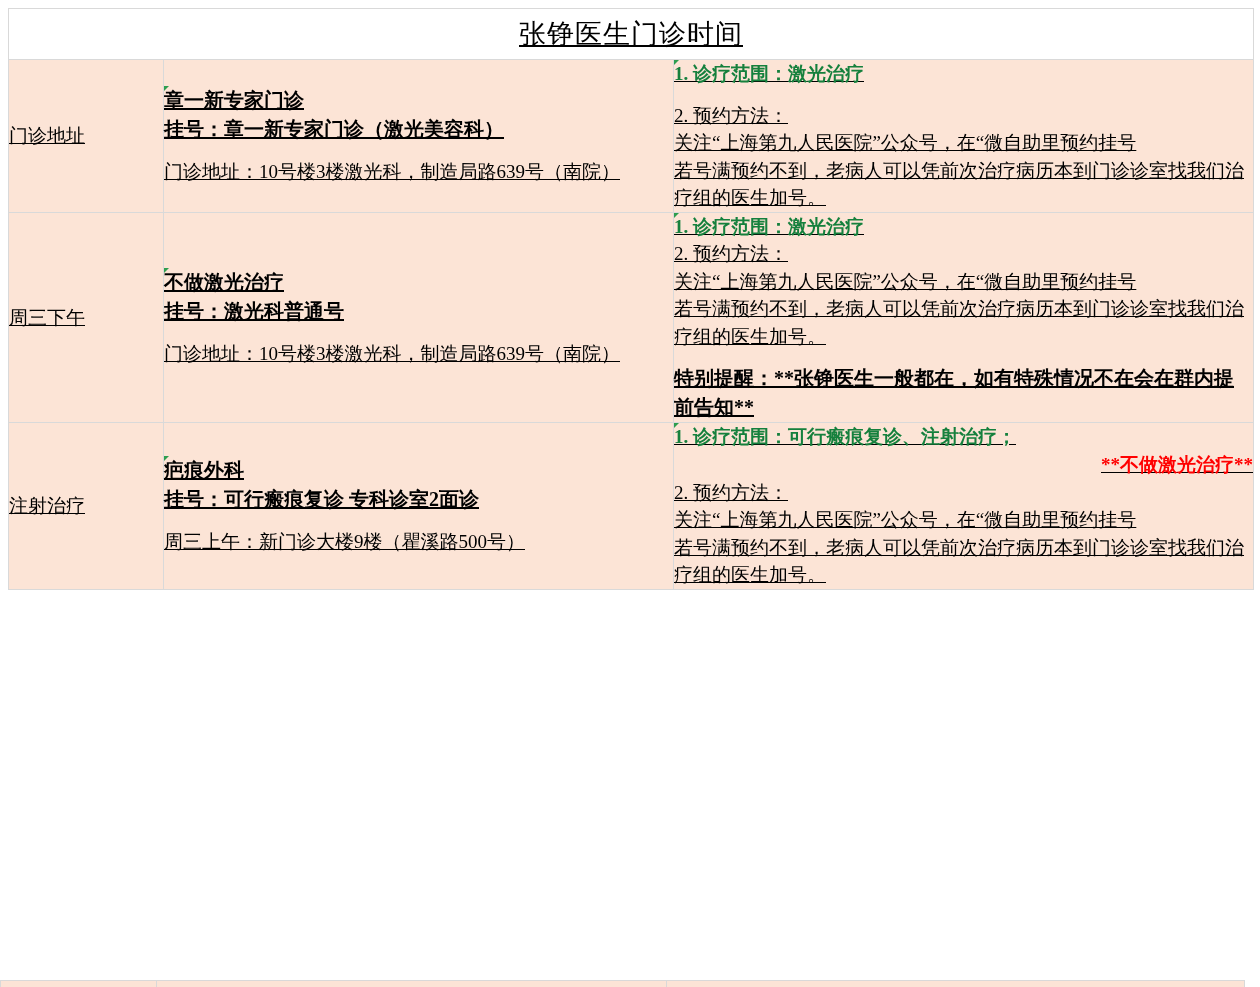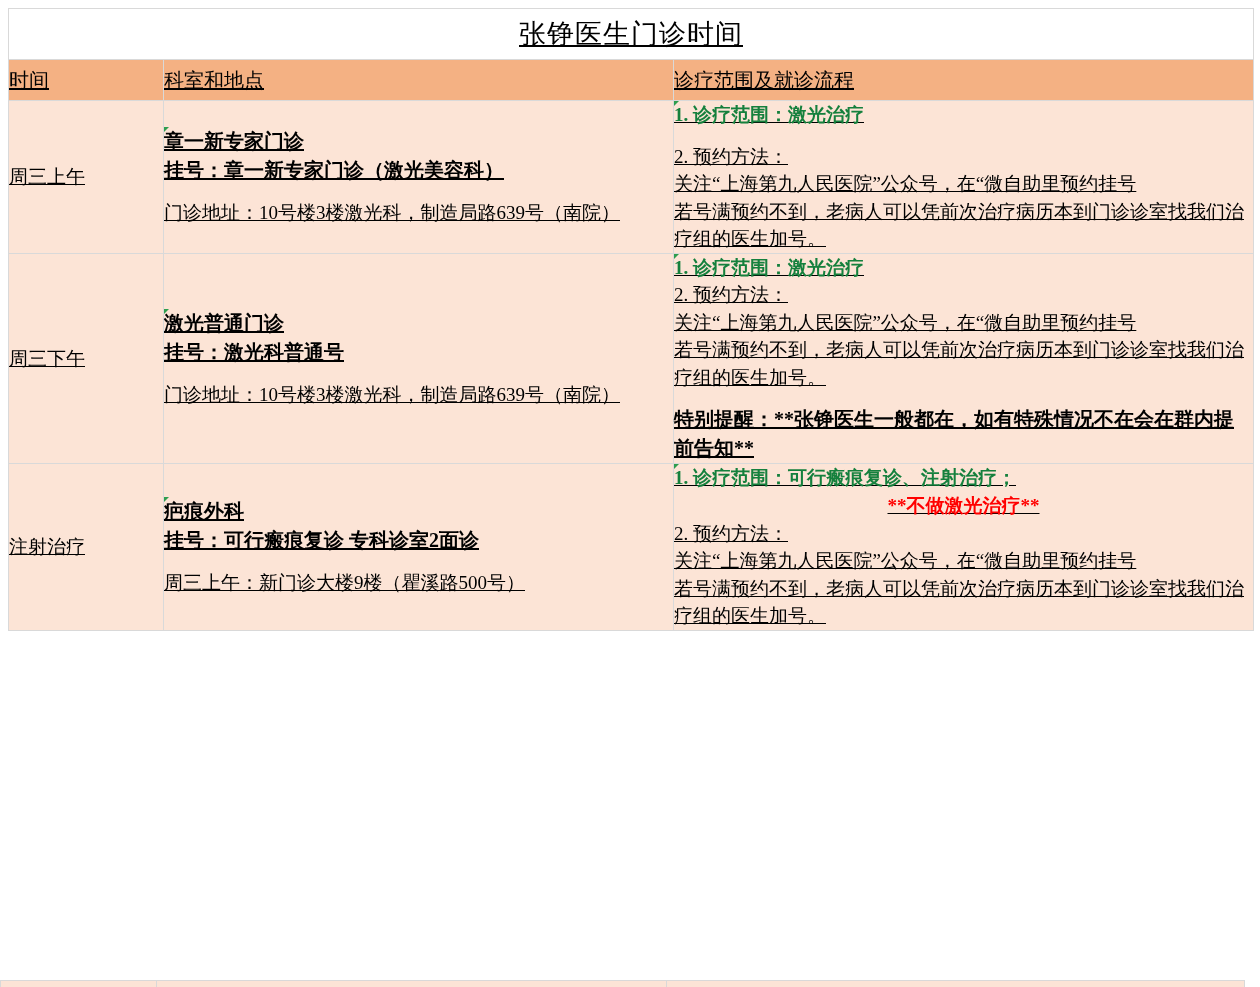--- a/index.html
+++ b/index.html
@@ -82,21 +82,21 @@
   .dept-addr {
     font-size: 19px;
   }
   .red-bold {
     color: #15803d;
     font-weight: bold;
   }
   .red-center {
     color: #ff0000;
     font-weight: bold;
-    text-align: center;
+    text-align: right;
     display: block;
   }
   .plain-line { display: block; }
   .note-bold {
     font-weight: bold;
     font-size: 20px;
     display: block;
   }
   .spacer-line { height: 14px; }
   .corner-mark {
@@ -130,28 +130,23 @@
   <table class="schedule">
     <colgroup>
       <col class="c-time">
       <col class="c-dept">
       <col class="c-scope">
     </colgroup>
     <tbody>
       <tr>
         <td class="title-cell" colspan="3">张铮医生门诊时间</td>
       </tr>
-      <tr>
-        <td class="hdr-cell">时间</td>
-        <td class="hdr-cell">科室和地点</td>
-        <td class="hdr-cell">诊疗范围及就诊流程</td>
-      </tr>
-
-      <tr>
-        <td class="time-cell">周三上午</td>
+
+      <tr>
+        <td class="time-cell">门诊地址</td>
         <td class="dept-cell">
           <div class="cell-wrap">
             <span class="corner-mark"></span>
             <div class="dept-bold">章一新专家门诊</div>
             <div class="dept-bold">挂号：章一新专家门诊（激光美容科）</div>
             <div class="dept-gap"></div>
             <div class="dept-addr">门诊地址：10号楼3楼激光科，制造局路639号（南院）</div>
           </div>
         </td>
         <td class="scope-cell">
@@ -166,21 +161,21 @@
             <div class="plain-line">若号满预约不到，老病人可以凭前次治疗病历本到门诊诊室找我们治疗组的医生加号。</div>
           </div>
         </td>
       </tr>
 
       <tr>
         <td class="time-cell">周三下午</td>
         <td class="dept-cell">
           <div class="cell-wrap">
             <span class="corner-mark"></span>
-            <div class="dept-bold">激光普通门诊</div>
+            <div class="dept-bold">不做激光治疗</div>
             <div class="dept-bold">挂号：激光科普通号</div>
             <div class="dept-gap"></div>
             <div class="dept-addr">门诊地址：10号楼3楼激光科，制造局路639号（南院）</div>
           </div>
         </td>
         <td class="scope-cell">
           <div class="cell-wrap">
             <span class="corner-mark"></span>
             <div>
               <span class="red-bold">1. 诊疗范围：</span><span class="red-bold">激光治疗</span>

